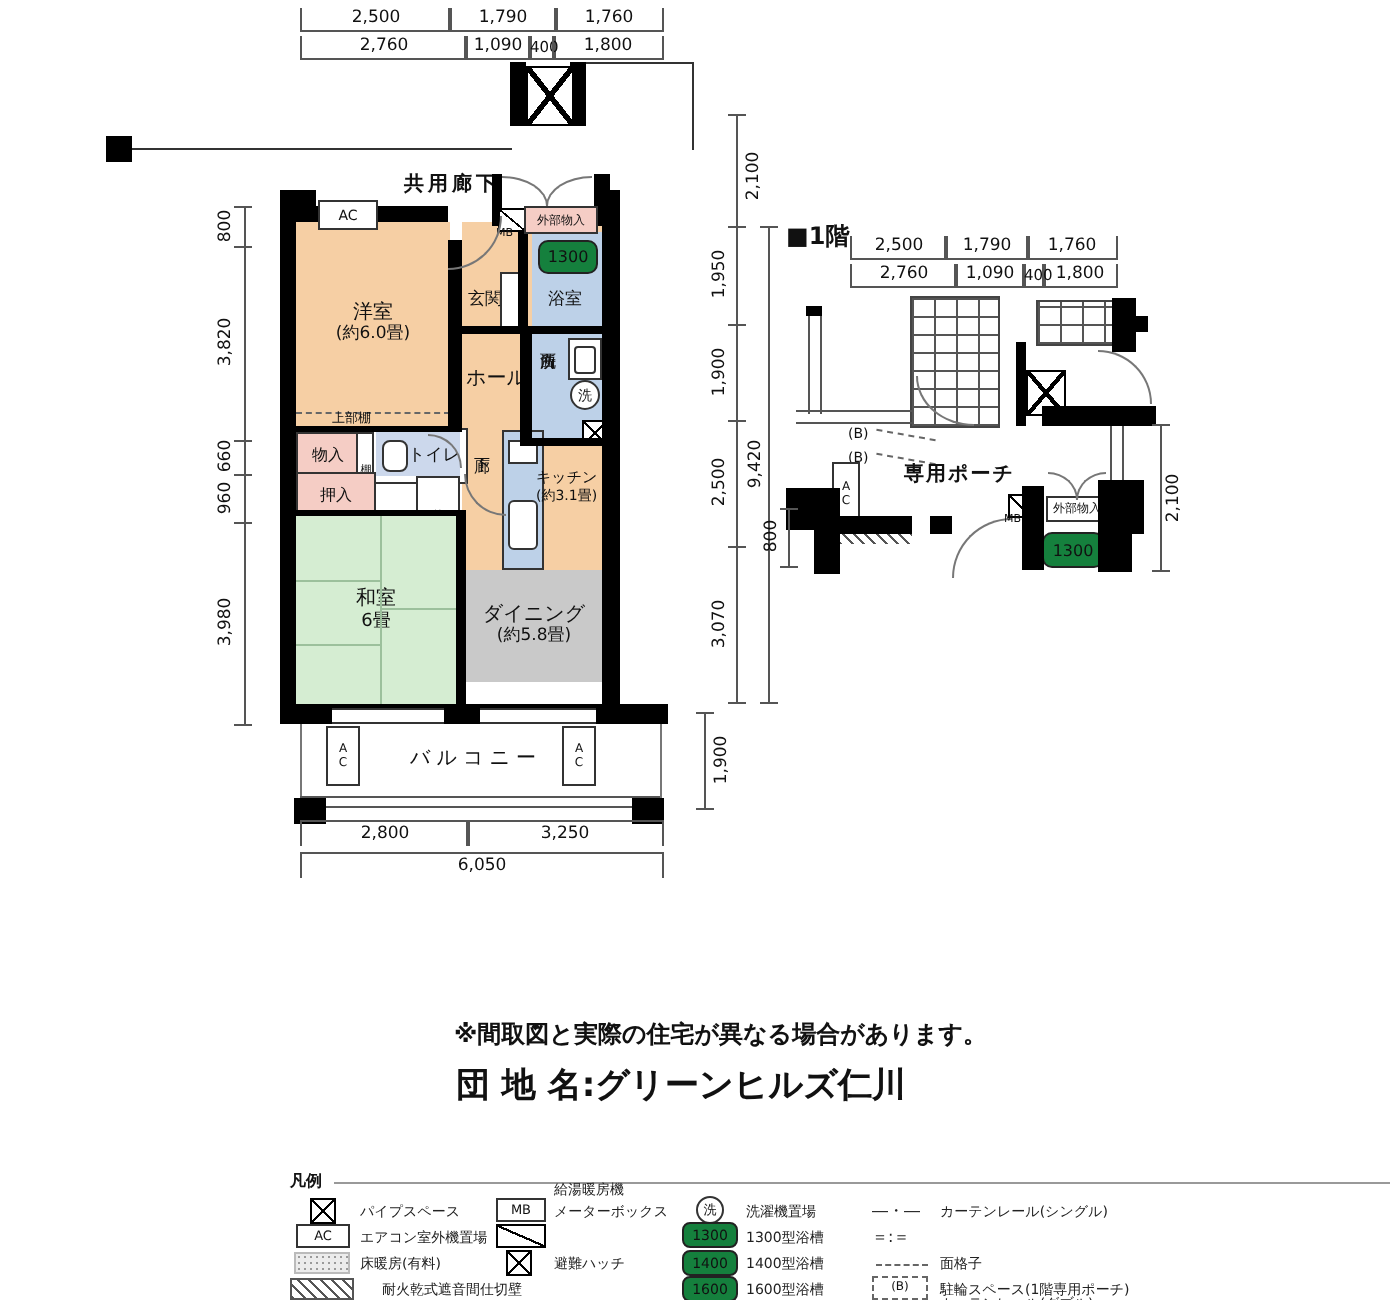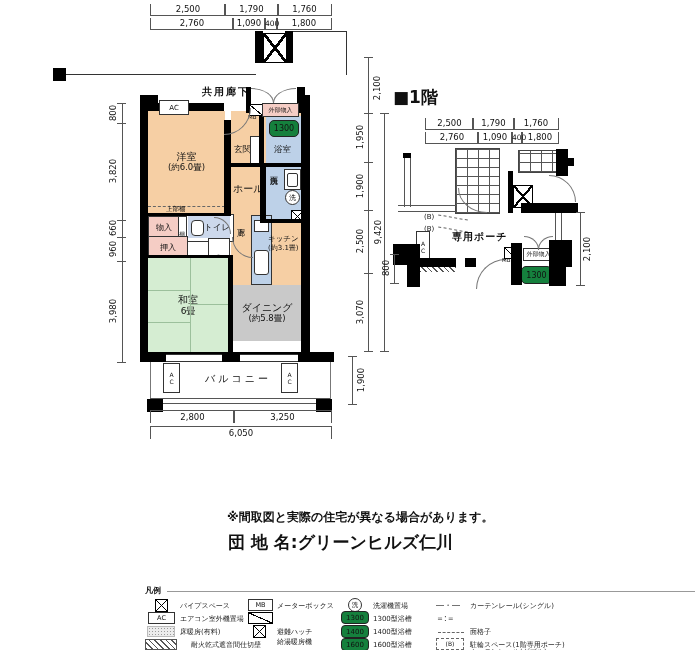--- a/index.html
+++ b/index.html
@@ -196,21 +196,21 @@
   <div class="vdim" style="left:360px;top:312px;">3,070</div>
   <div class="vline" style="left:384px;top:113px;height:238px;"></div>
   <div class="htick" style="left:380px;top:113px;"></div>
   <div class="htick" style="left:380px;top:351px;"></div>
   <div class="vdim" style="left:378px;top:232px;">9,420</div>
   <div class="vline" style="left:352px;top:356px;height:48px;"></div>
   <div class="htick" style="left:348px;top:356px;"></div>
   <div class="htick" style="left:348px;top:404px;"></div>
   <div class="vdim" style="left:361px;top:380px;">1,900</div>
 
-  <div class="lbl" style="left:393px;top:86px;font-size:17px;font-weight:bold;">■1階</div>
+  <div class="lbl" style="left:393px;top:110px;font-size:12px;font-weight:bold;">■1階</div>
   <div class="dseg" style="left:425px;top:118px;width:47px;">2,500</div>
   <div class="dseg" style="left:472px;top:118px;width:41px;">1,790</div>
   <div class="dseg" style="left:513px;top:118px;width:44px;">1,760</div>
   <div class="dseg" style="left:425px;top:132px;width:52px;">2,760</div>
   <div class="dseg" style="left:477px;top:132px;width:34px;">1,090</div>
   <div class="dseg" style="left:511px;top:132px;width:10px;font-size:7.5px;">400</div>
   <div class="dseg" style="left:521px;top:132px;width:36px;">1,800</div>
 
   <div class="grid" style="left:455px;top:148px;width:43px;height:64px;"></div>
   <div class="arc arc-bl" style="left:458px;top:188px;width:28px;height:24px;"></div>
@@ -274,21 +274,21 @@
   <div class="okbox" style="left:148px;top:612px;width:25px;height:10px;font-size:6.5px;">AC</div>
   <div class="legend-label" style="left:180px;top:614px;">エアコン室外機置場</div>
   <div class="dots" style="left:147px;top:626px;width:26px;height:9px;"></div>
   <div class="legend-label" style="left:180px;top:627px;">床暖房(有料)</div>
   <div class="hatch" style="left:145px;top:639px;width:30px;height:9px;border:1px solid #555;"></div>
   <div class="legend-label" style="left:180px;top:640px;margin-left:11px;">耐火乾式遮音間仕切壁</div>
 
   <div class="okbox" style="left:248px;top:599px;width:23px;height:10px;font-size:6.5px;">MB</div>
   <div class="legend-label" style="left:277px;top:601px;">メーターボックス</div>
   <div class="diagbox" style="left:248px;top:612px;width:23px;height:10px;"></div>
-  <div class="legend-label" style="left:277px;top:590px;margin-top:47px;">給湯暖房機</div>
+  <div class="legend-label" style="left:277px;top:590px;">給湯暖房機</div>
   <div class="xbox" style="left:253px;top:625px;width:11px;height:11px;"></div>
   <div class="legend-label" style="left:277px;top:627px;">避難ハッチ</div>
 
   <div class="okbox" style="left:348px;top:598px;width:12px;height:12px;border-radius:50%;font-size:6.5px;">洗</div>
   <div class="legend-label" style="left:373px;top:601px;">洗濯機置場</div>
   <div class="tub" style="left:341px;top:611px;width:26px;height:11px;font-size:7px;border-radius:4px;">1300</div>
   <div class="legend-label" style="left:373px;top:614px;">1300型浴槽</div>
   <div class="tub" style="left:341px;top:625px;width:26px;height:11px;font-size:7px;border-radius:4px;">1400</div>
   <div class="legend-label" style="left:373px;top:627px;">1400型浴槽</div>
   <div class="tub" style="left:341px;top:638px;width:26px;height:11px;font-size:7px;border-radius:4px;">1600</div>

